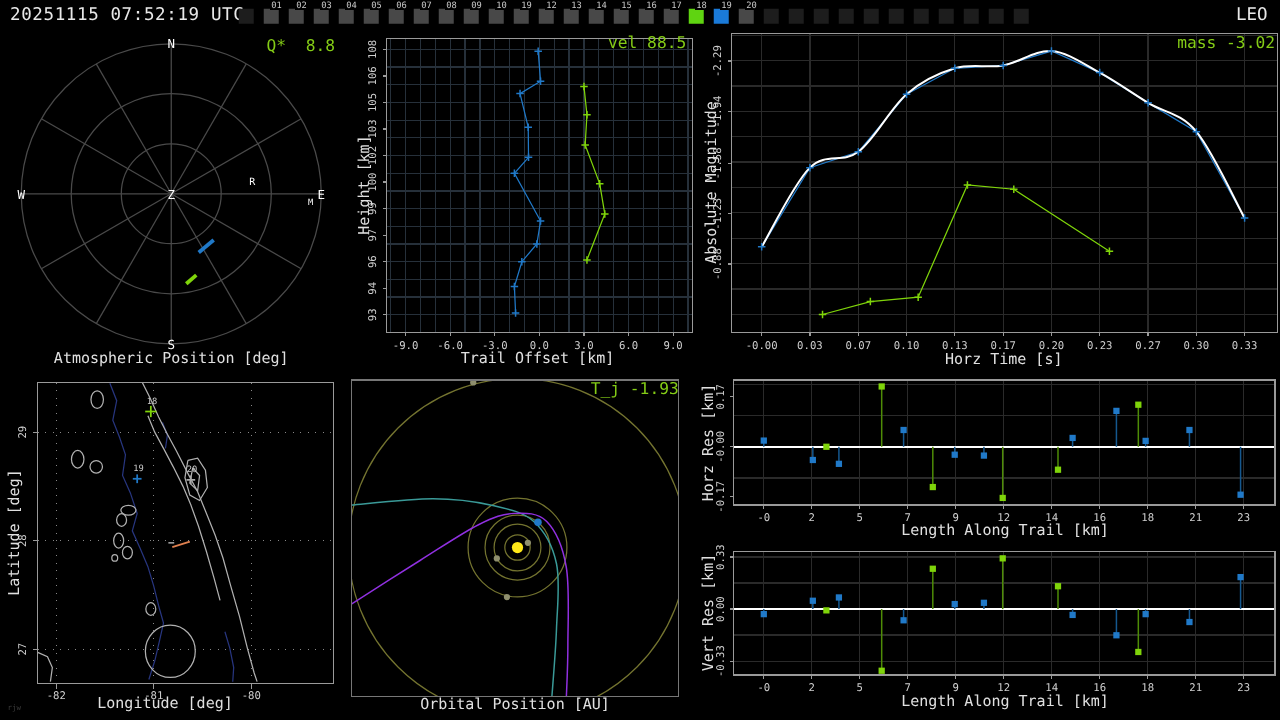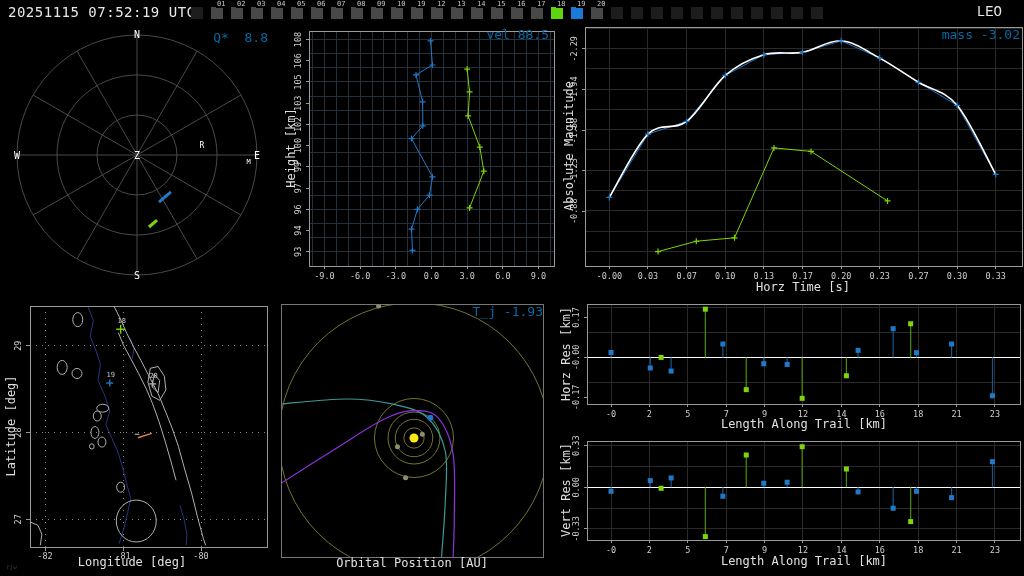--- a/index.html
+++ b/index.html
@@ -1,27 +1,27 @@
 <!DOCTYPE html>
 <html><head>
 <meta charset="utf-8">
 <style>
   html,body{margin:0;padding:0;background:#000;}
   .screen{position:relative;width:1024px;height:576px;background:#000;overflow:hidden;
           font-family:"DejaVu Sans Mono",monospace;color:#e8e8e8;}
   .topbar{position:absolute;left:0;top:0;width:1024px;height:24px;background:#000;}
   .ts{position:absolute;left:8px;top:4px;font-size:14px;letter-spacing:0.5px;white-space:pre;}
-  .leo{position:absolute;right:22px;top:4px;font-size:14px;font-family:Liberation Mono, monospace;}
+  .leo{position:absolute;right:10px;top:4px;font-size:14px;}
   #frames{position:absolute;left:190px;top:0;display:flex;}
   .cell{position:relative;width:20px;height:22px;}
   .sq{position:absolute;left:1px;top:7px;width:12px;height:12px;}
   .cl{position:absolute;left:6px;top:0;font-size:7px;line-height:8px;color:#c8c8c8;background:#000;padding:0 1px;z-index:2;}
   #main-svg{position:absolute;left:0;top:0;}
   .lbl{position:absolute;font-size:12px;color:#e0e0e0;white-space:pre;}
-  .title{font-size:13px;color:#0369a1;}
+  .title{font-size:13px;color:#84cc16;}
   .rot{transform:translate(-50%,-50%) rotate(-90deg);transform-origin:center;}
   .ctr{text-align:center;}
   .rgt{text-align:right;}
   .wm{position:absolute;font-size:6px;color:#3a3a3a;}
 </style>
 </head>
 <body>
 
 <div class="screen">
 
@@ -629,22 +629,24 @@
           <div class="sq" style="background: rgb(29, 29, 29);"></div>
         </div>
         <div class="cell">
           <div class="sq" style="background: rgb(29, 29, 29);"></div>
         </div>
       </div>
     <span class="leo">LEO</span>
   </div>
 
   <div class="lbl title rgt" style="left:190px;top:30px;width:78px;">Q*  8.8</div>
+  <div class="lbl ctr" style="left:17px;top:279px;width:240px;">Atmospheric Position [deg]</div>
 
   <div class="lbl title rgt" style="left:440px;top:27px;width:109px;">vel 88.5</div>
+  <div class="lbl ctr" style="left:330px;top:279px;width:200px;">Trail Offset [km]</div>
   <div class="lbl rot" style="left:291px;top:148px;">Height [km]</div>
 
   <div class="lbl title rgt" style="left:900px;top:27px;width:120px;">mass -3.02</div>
   <div class="lbl ctr" style="left:703px;top:280px;width:200px;">Horz Time [s]</div>
   <div class="lbl rot" style="left:569px;top:146px;">Absolute Magnitude</div>
 
   <div class="lbl ctr" style="left:32px;top:555px;width:200px;">Longitude [deg]</div>
   <div class="lbl rot" style="left:11px;top:426px;">Latitude [deg]</div>
   <div class="wm" style="left:6px;top:563px;">rjw</div>
 

